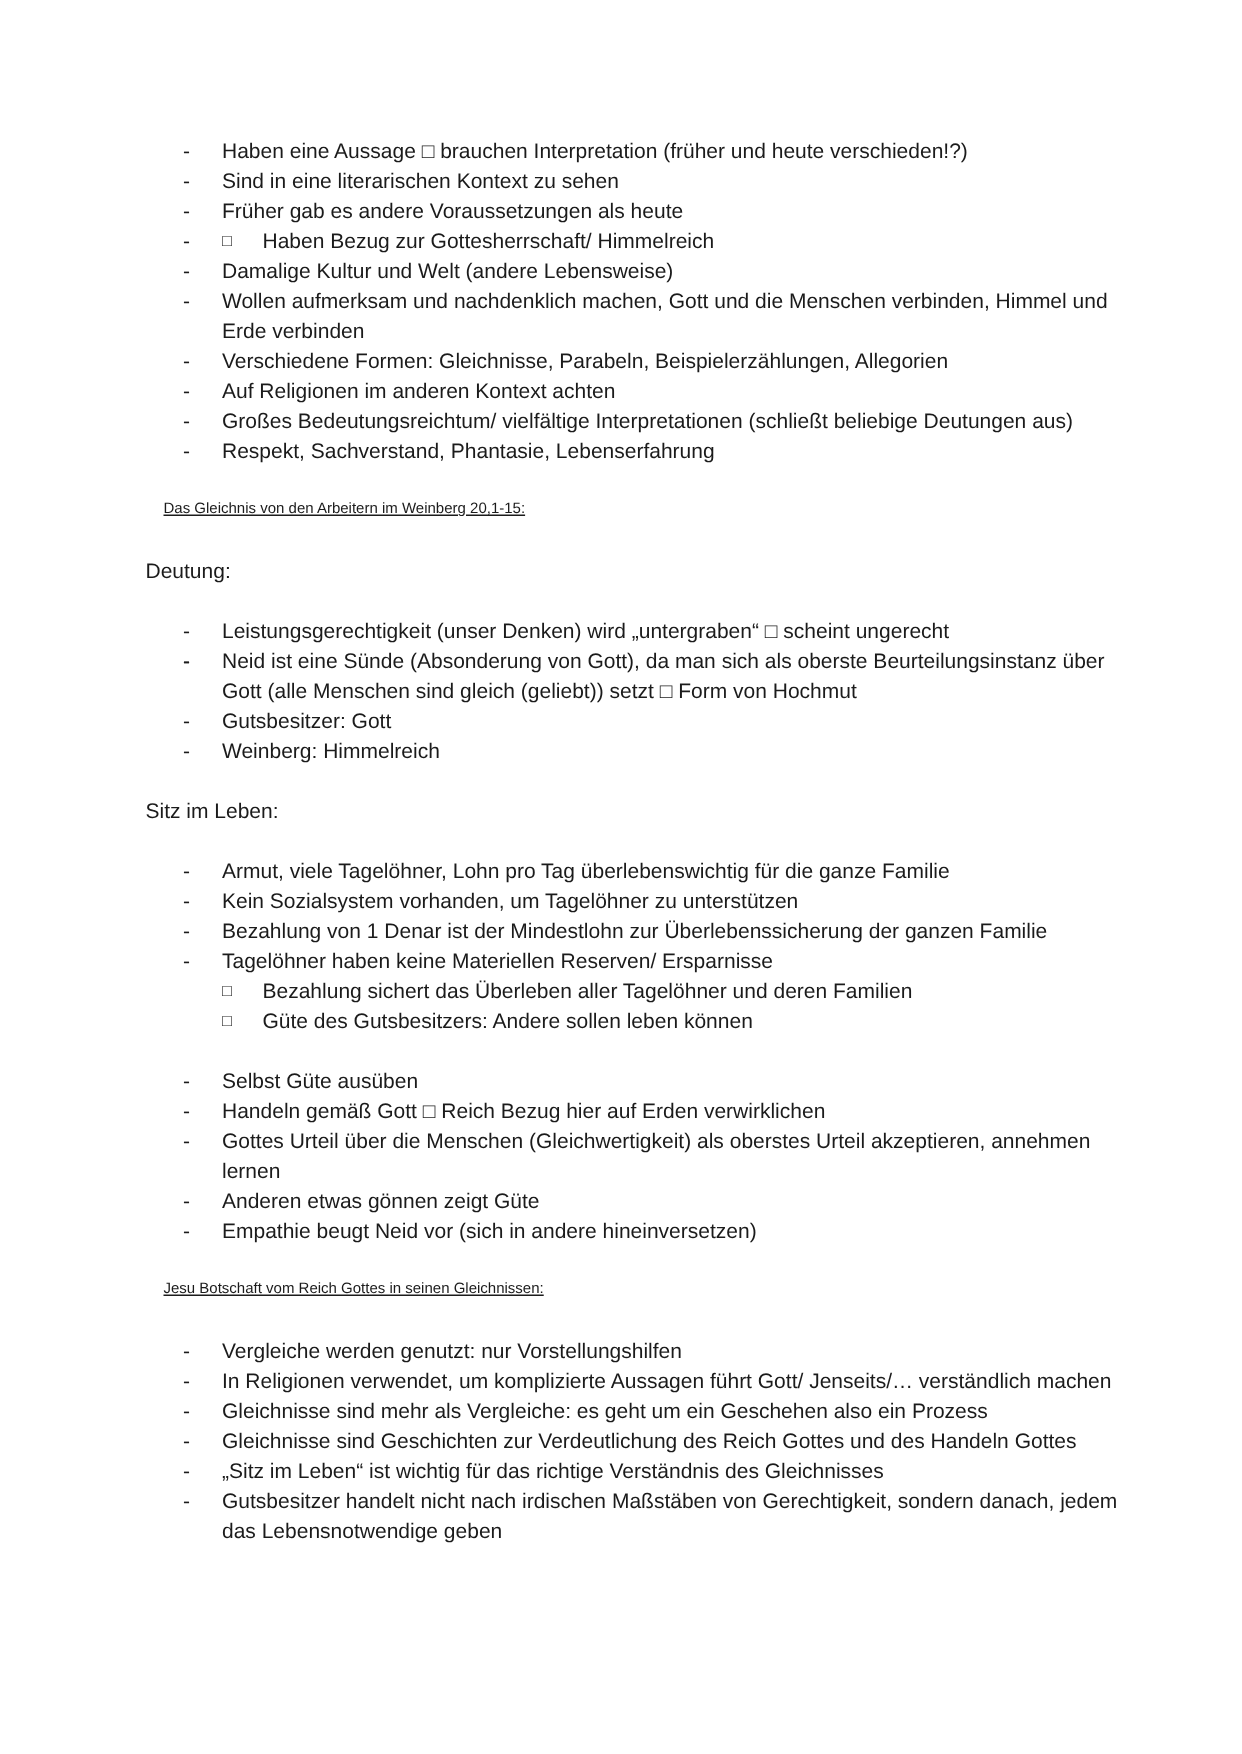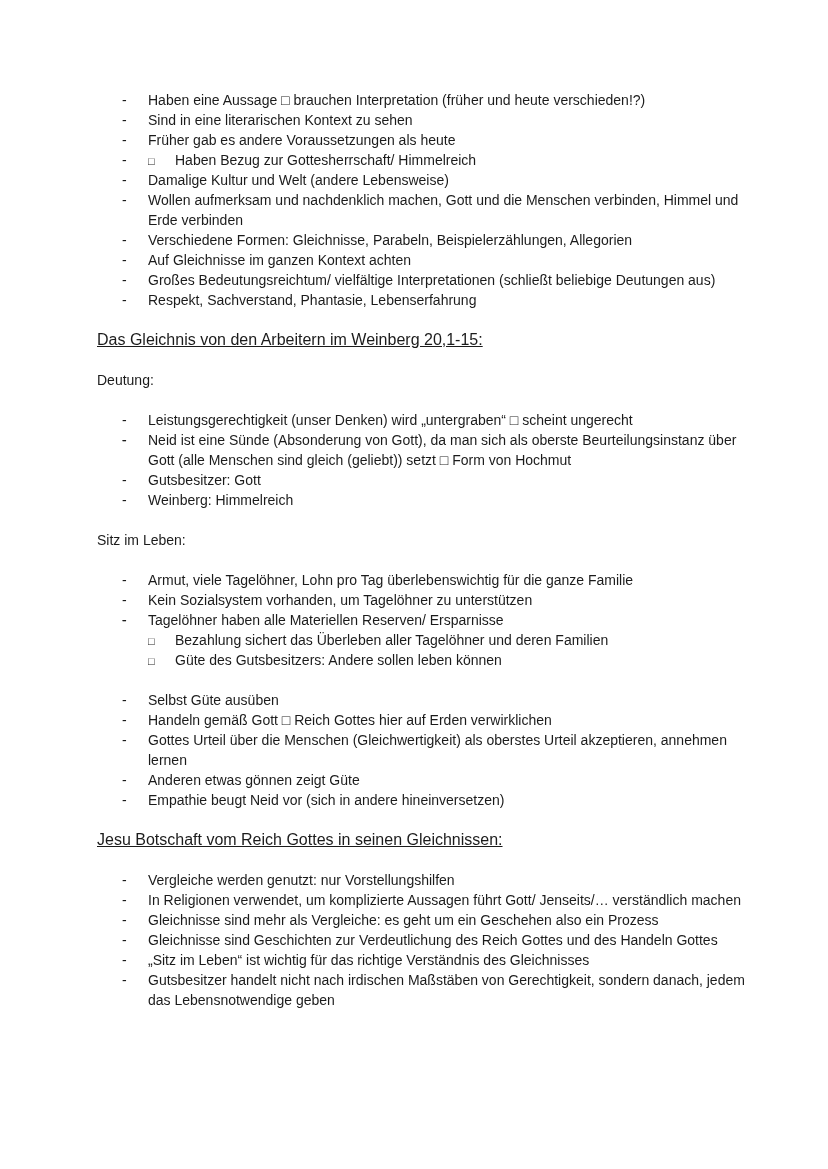--- a/index.html
+++ b/index.html
@@ -13,43 +13,43 @@
     line-height: 20px;
     color: #1b1b1b;
   }
   .page { padding: 90px 80px 40px 97px; }
   ul.list { list-style: none; margin: 0 0 20px 0; }
   .li { position: relative; padding-left: 51px; line-height: 20px; }
   .li .mk { position: absolute; left: 25px; top: 0; }
   .li.l2 { padding-left: 78px; }
   .li.l2 .mk { left: 51px; font-size: 11px; top: 1px; }
   .head {
-    font-size: 16px;
+    font-size: 10px;
     font-weight: 400;
     text-decoration: underline;
     line-height: 20px;
-    margin: 0 0 20px 0;
+    margin: 0 0 20px 12px;
   }
   .sub { line-height: 20px; margin: 16px 0 20px 0; }
 </style>
 </head>
 <body>
 
 <div class="page">
 
   <ul class="list">
     <li class="li"><span class="mk">-</span><span class="txt">Haben eine Aussage □ brauchen Interpretation (früher und heute verschieden!?)</span></li>
     <li class="li"><span class="mk">-</span><span class="txt">Sind in eine literarischen Kontext zu sehen</span></li>
     <li class="li"><span class="mk">-</span><span class="txt">Früher gab es andere Voraussetzungen als heute</span></li>
     <li class="li"><span class="mk">-</span></li>
     <li class="li l2"><span class="mk box">□</span><span class="txt">Haben Bezug zur Gottesherrschaft/ Himmelreich</span></li>
     <li class="li"><span class="mk">-</span><span class="txt">Damalige Kultur und Welt (andere Lebensweise)</span></li>
     <li class="li"><span class="mk">-</span><span class="txt">Wollen aufmerksam und nachdenklich machen, Gott und die Menschen verbinden, Himmel und Erde verbinden</span></li>
     <li class="li"><span class="mk">-</span><span class="txt">Verschiedene Formen: Gleichnisse, Parabeln, Beispielerzählungen, Allegorien</span></li>
-    <li class="li"><span class="mk">-</span><span class="txt">Auf Gleichnisse im ganzen Kontext achten</span></li>
+    <li class="li"><span class="mk">-</span><span class="txt">Auf Religionen im anderen Kontext achten</span></li>
     <li class="li"><span class="mk">-</span><span class="txt">Großes Bedeutungsreichtum/ vielfältige Interpretationen (schließt beliebige Deutungen aus)</span></li>
     <li class="li"><span class="mk">-</span><span class="txt">Respekt, Sachverstand, Phantasie, Lebenserfahrung</span></li>
   </ul>
 
   <h2 class="head">Das Gleichnis von den Arbeitern im Weinberg 20,1-15:</h2>
 
   <p class="sub">Deutung:</p>
 
   <ul class="list">
     <li class="li"><span class="mk">-</span><span class="txt">Leistungsgerechtigkeit (unser Denken) wird „untergraben“ □ scheint ungerecht</span></li>
@@ -57,30 +57,30 @@
     <li class="li"><span class="mk">-</span><span class="txt">Neid ist eine Sünde (Absonderung von Gott), da man sich als oberste Beurteilungsinstanz über Gott (alle Menschen sind gleich (geliebt)) setzt □ Form von Hochmut</span></li>
     <li class="li"><span class="mk">-</span><span class="txt">Gutsbesitzer: Gott</span></li>
     <li class="li"><span class="mk">-</span><span class="txt">Weinberg: Himmelreich</span></li>
   </ul>
 
   <p class="sub">Sitz im Leben:</p>
 
   <ul class="list">
     <li class="li"><span class="mk">-</span><span class="txt">Armut, viele Tagelöhner, Lohn pro Tag überlebenswichtig für die ganze Familie</span></li>
     <li class="li"><span class="mk">-</span><span class="txt">Kein Sozialsystem vorhanden, um Tagelöhner zu unterstützen</span></li>
-    <li class="li"><span class="mk">-</span></li>
-    <li class="li"><span class="mk">-</span><span class="txt">Tagelöhner haben alle Materiellen Reserven/ Ersparnisse</span></li>
+    <li class="li"><span class="mk">-</span><span class="txt">Bezahlung von 1 Denar ist der Mindestlohn zur Überlebenssicherung der ganzen Familie</span></li>
+    <li class="li"><span class="mk">-</span><span class="txt">Tagelöhner haben keine Materiellen Reserven/ Ersparnisse</span></li>
     <li class="li l2"><span class="mk box">□</span><span class="txt">Bezahlung sichert das Überleben aller Tagelöhner und deren Familien</span></li>
     <li class="li l2"><span class="mk box">□</span><span class="txt">Güte des Gutsbesitzers: Andere sollen leben können</span></li>
   </ul>
 
 
   <ul class="list">
     <li class="li"><span class="mk">-</span><span class="txt">Selbst Güte ausüben</span></li>
-    <li class="li"><span class="mk">-</span><span class="txt">Handeln gemäß Gott □ Reich Gottes hier auf Erden verwirklichen</span></li>
+    <li class="li"><span class="mk">-</span><span class="txt">Handeln gemäß Gott □ Reich Bezug hier auf Erden verwirklichen</span></li>
     <li class="li"><span class="mk">-</span><span class="txt">Gottes Urteil über die Menschen (Gleichwertigkeit) als oberstes Urteil akzeptieren, annehmen lernen</span></li>
     <li class="li"><span class="mk">-</span><span class="txt">Anderen etwas gönnen zeigt Güte</span></li>
     <li class="li"><span class="mk">-</span><span class="txt">Empathie beugt Neid vor (sich in andere hineinversetzen)</span></li>
   </ul>
 
   <h2 class="head">Jesu Botschaft vom Reich Gottes in seinen Gleichnissen:</h2>
 
   <ul class="list">
     <li class="li"><span class="mk">-</span><span class="txt">Vergleiche werden genutzt: nur Vorstellungshilfen</span></li>
     <li class="li"><span class="mk">-</span><span class="txt">In Religionen verwendet, um komplizierte Aussagen führt Gott/ Jenseits/… verständlich machen</span></li>

